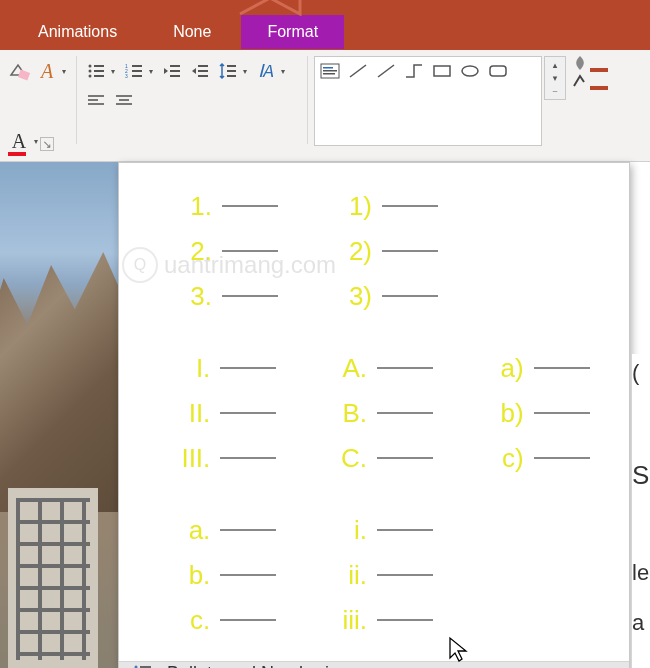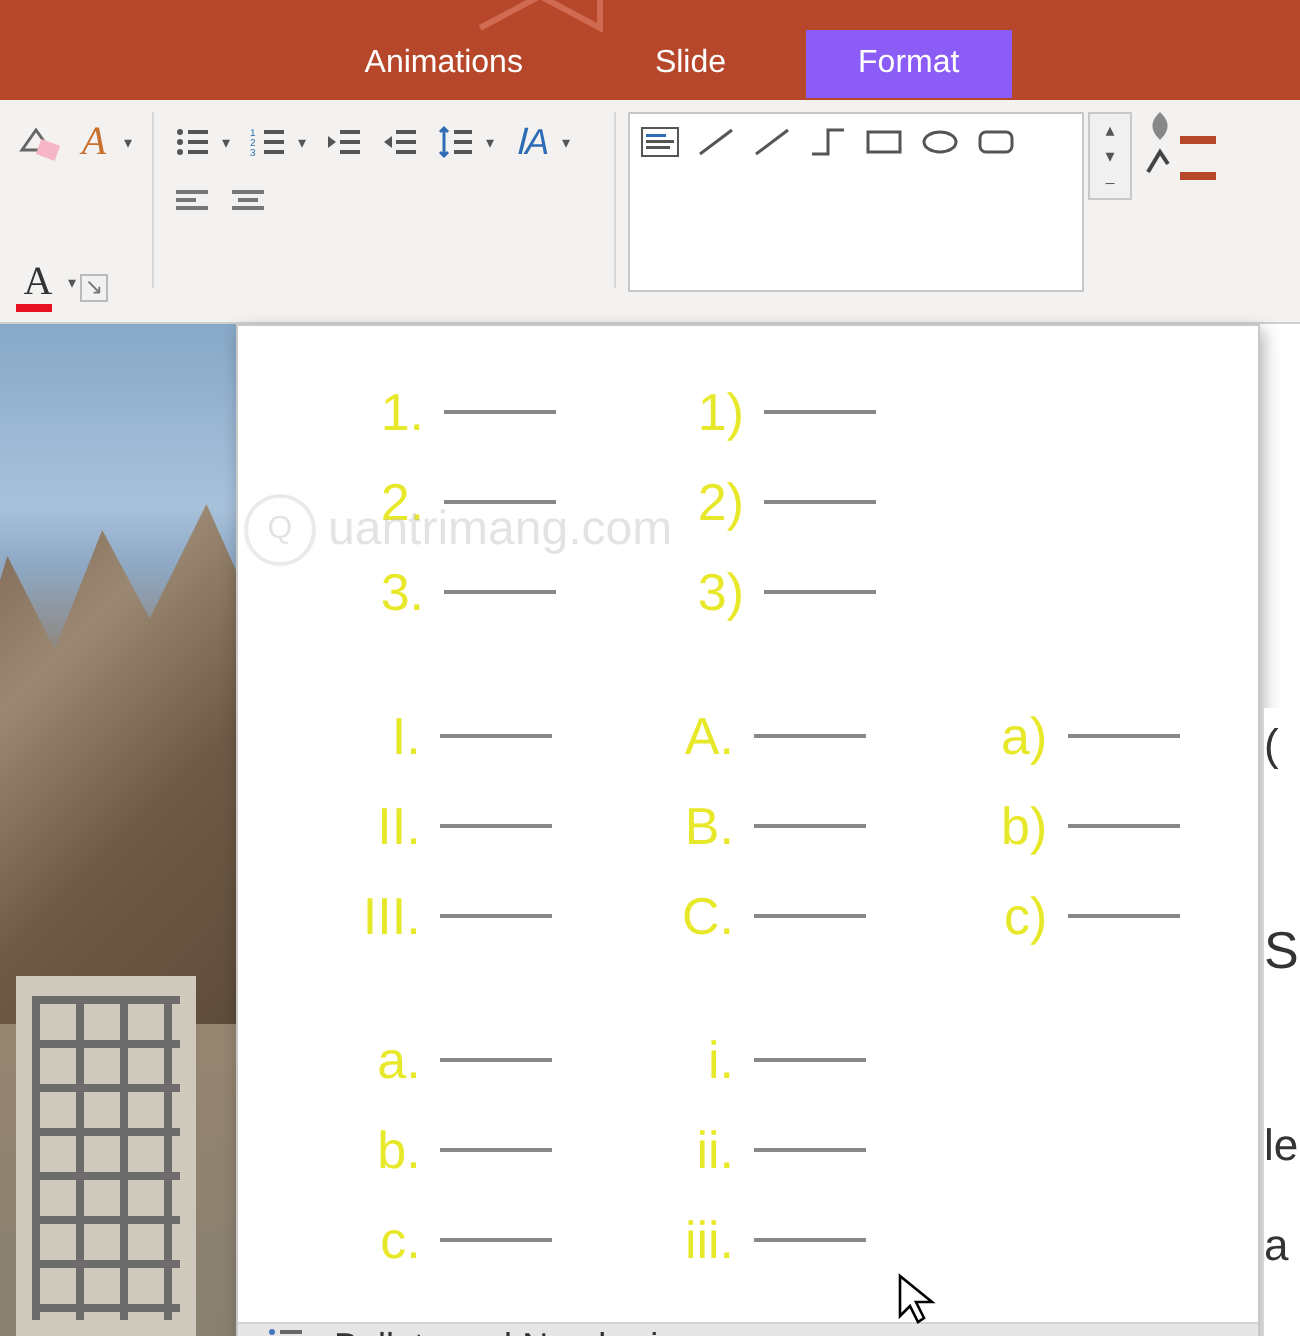--- a/index.html
+++ b/index.html
@@ -16,32 +16,31 @@
     width: 140px; height: 20px; overflow: hidden;
   }
 
   
   .tabs {
     display: flex;
     height: 36px;
     background: #b7472a;
     align-items: center;
     padding-left: 12px;
-    gap: 14px;
-    justify-content: center;
+    gap: 4px;
   }
   .tab {
     color: #ffffff;
     font-size: 16px;
     padding: 8px 26px;
     cursor: pointer;
     white-space: nowrap;
   }
   .tab.active {
-    background: #8b5cf6;
+    background: #a21caf;
   }
 
   
   .ribbon {
     height: 112px;
     background: #f3f2f1;
     border-bottom: 1px solid #d0d0d0;
     position: relative;
     display: flex;
     padding: 6px 6px 0 6px;
@@ -182,21 +181,21 @@
 <div class="titlebar">
   <div class="titlebar-art">
     <svg width="140" height="22">
         <path d="M10 18 L40 2 L70 18 L70 2 L10 2" stroke="#d06a50" stroke-width="3" fill="none"></path>
       </svg>
   </div>
 </div>
 
 <div class="tabs">
   <div class="tab">Animations</div>
-  <div class="tab">Slide</div>
+  <div class="tab">None</div>
   <div class="tab active">Format</div>
 </div>
 
 <div class="ribbon">
   <div class="ribbon-group">
     <div class="rb-row">
       <div class="rb-btn">
         <svg width="22" height="22">
             <path d="M3 15 L10 5 L17 15 Z" fill="none" stroke="#666" stroke-width="1.5"></path>
             <rect x="11" y="11" width="10" height="8" fill="#f7b6c8" transform="rotate(20 16 15)"></rect>
@@ -257,21 +256,21 @@
         </div>
       <div class="rb-btn">
           <svg width="18" height="18">
             <path d="M3 2 L3 16 M1 4 L3 2 L5 4 M1 14 L3 16 L5 14" stroke="#2e6db5" stroke-width="1.5" fill="none"></path>
             <rect x="8" y="3" width="9" height="2" fill="#555"></rect>
             <rect x="8" y="8" width="9" height="2" fill="#555"></rect>
             <rect x="8" y="13" width="9" height="2" fill="#555"></rect>
           </svg>
         </div>
       <div class="dd">▾</div>
-      <div class="rb-btn" style="color:#2e6db5;font-style:italic;font-family:Liberation Sans, sans-serif;font-size:18px">ⅠA</div>
+      <div class="rb-btn" style="color:#2e6db5;font-style:italic;font-family:Liberation Mono, monospace;font-size:18px">ⅠA</div>
       <div class="dd">▾</div>
     </div>
     <div class="rb-row">
       <div class="rb-btn">
           <svg width="16" height="14">
             <rect y="1" width="16" height="2" fill="#777"></rect>
             <rect y="5" width="10" height="2" fill="#777"></rect>
             <rect y="9" width="16" height="2" fill="#777"></rect>
           </svg>
         </div>

